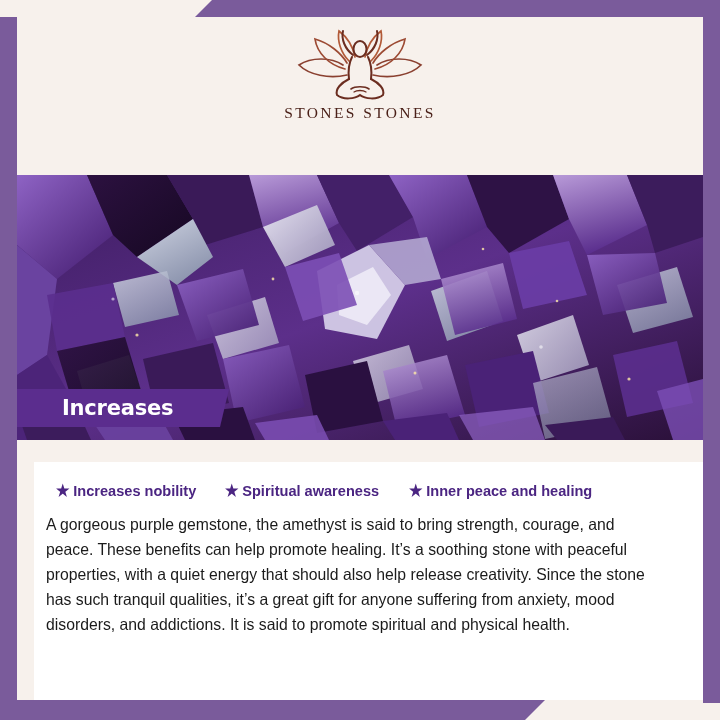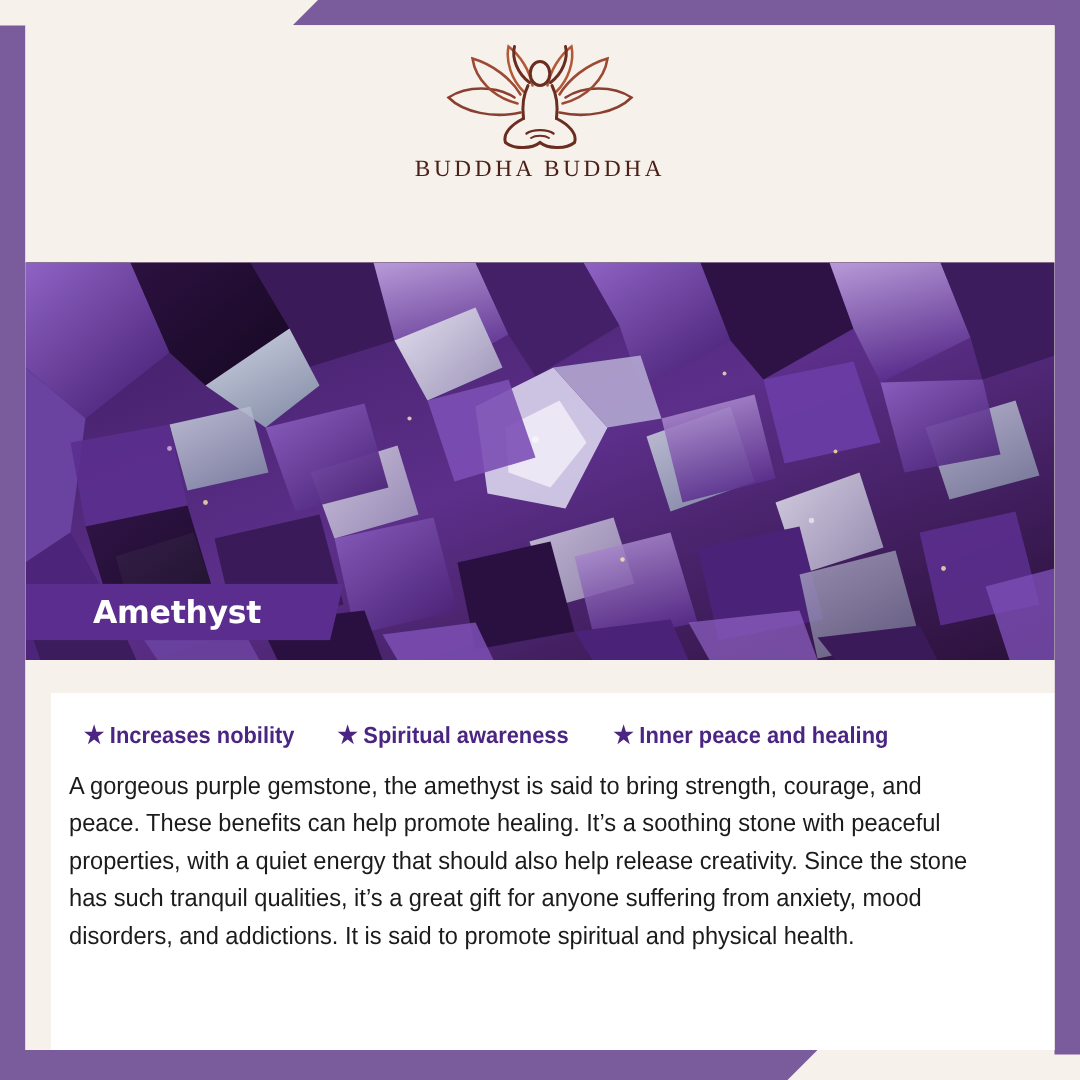--- a/index.html
+++ b/index.html
@@ -189,21 +189,21 @@
               <path d="M67 28 C 64 34, 63 42, 64 50" stroke="#6b2d20" stroke-width="2"></path>
               <path d="M83 28 C 86 34, 87 42, 86 50" stroke="#6b2d20" stroke-width="2"></path>
 
               <path d="M64 50 C 56 54, 50 60, 52 66 C 58 71, 70 70, 75 66 C 80 70, 92 71, 98 66 C 100 60, 94 54, 86 50" stroke="#6b2d20" stroke-width="2"></path>
 
               <path d="M66 60 C 70 57, 80 57, 84 60" stroke="#6b2d20" stroke-width="1.6"></path>
               <path d="M69 63 C 72 61, 78 61, 81 63" stroke="#6b2d20" stroke-width="1.3"></path>
             </g>
           </svg>
         </span>
-        <span class="logo-word">BUDDHA BUDDHA</span>
+        <span class="logo-word">STONES STONES</span>
       </div>
 
     </div>
 
     <div class="hero">
       <svg viewBox="0 0 686 265" preserveAspectRatio="none" xmlns="http://www.w3.org/2000/svg">
         <defs>
           <linearGradient id="bg" x1="0" y1="0" x2="1" y2="1">
             <stop offset="0" stop-color="#3d1c60"></stop>
             <stop offset="0.5" stop-color="#5c2f8a"></stop>
@@ -294,21 +294,21 @@
           <circle cx="466" cy="74" r="1.3"></circle>
         </g>
         <g fill="#ffffff" opacity="0.55">
           <circle cx="340" cy="118" r="2.2"></circle>
           <circle cx="524" cy="172" r="1.8"></circle>
           <circle cx="96" cy="124" r="1.6"></circle>
         </g>
       </svg>
 
       <div class="stone-banner">
-        <span class="stone-name">Amethyst</span>
+        <span class="stone-name">Increases</span>
       </div>
     </div>
 
     <div class="panel">
       <div class="panel-inner">
 
         <div class="benefits">
           <span class="benefit">
             <span class="star">★</span>
             <span>Increases nobility</span>

